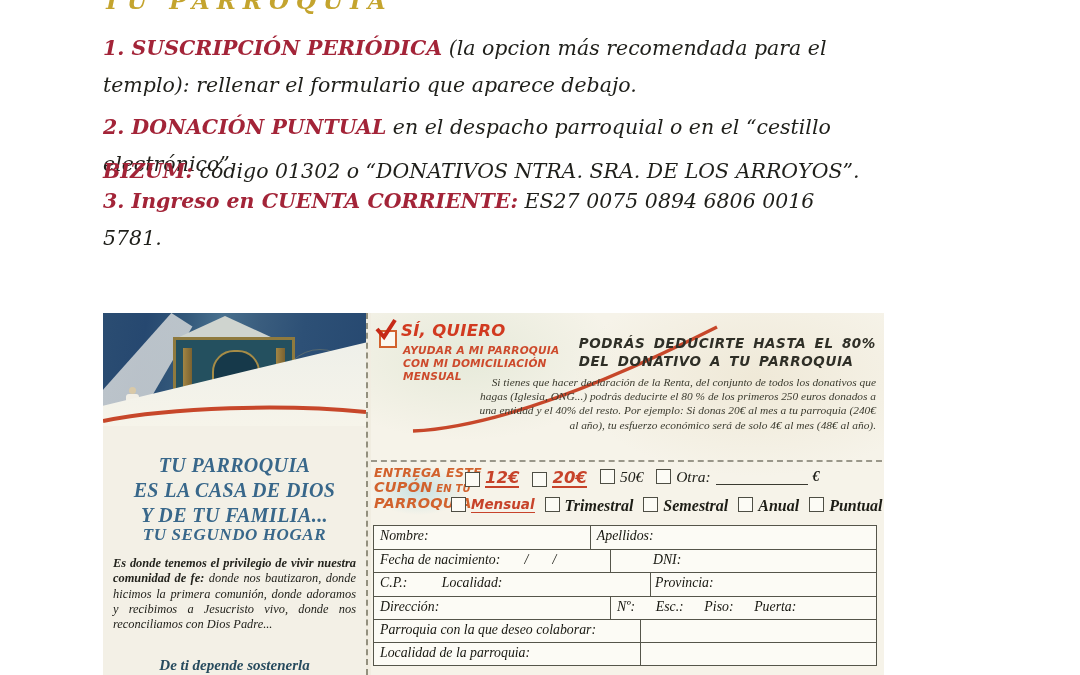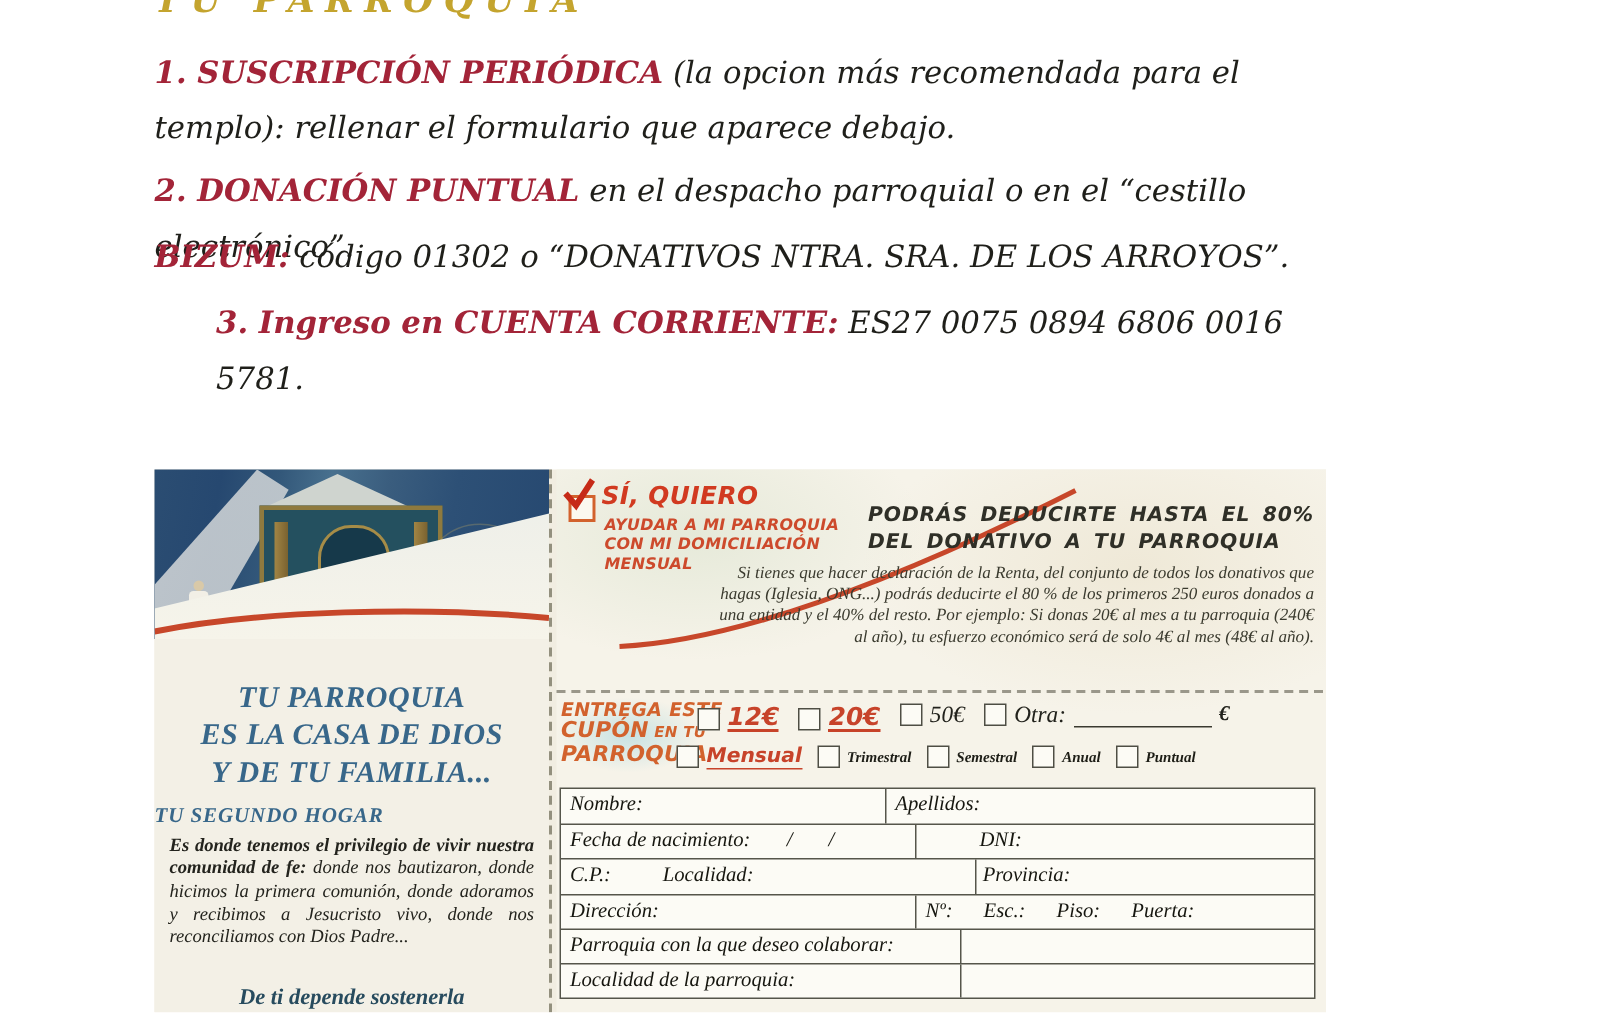--- a/index.html
+++ b/index.html
@@ -7,21 +7,21 @@
         font-family:"DejaVu Serif","Liberation Serif",serif;color:#22221c;font-style:italic;}
 
   
   .doc-heading{position:absolute;left:103px;top:-13px;font-size:23px;font-weight:bold;
                letter-spacing:7px;color:#c4a42e;font-family:"DejaVu Serif",serif;}
   .intro-p{position:absolute;left:103px;width:770px;font-size:20.5px;line-height:37px;color:#1f1f1a;}
   .lead{color:#a32438;font-weight:bold;}
   .p1{top:30px;width:748px;}
   .p2{top:109px;}
   .p3{top:153px;}
-  .p4{top:197px;margin-left:41px;}
+  .p4{top:183px;}
 
   
   .scan{position:absolute;left:103px;top:313px;width:781px;height:362px;background:#f1ede1;
         font-family:"Liberation Serif",serif;}
 
   
   .panelL{position:absolute;left:0;top:0;width:263px;height:362px;background:#f3f0e6;}
   .photo{position:absolute;left:0;top:0;width:263px;height:113px;overflow:hidden;
          background:linear-gradient(100deg,#2b4d72 0%,#264870 16%,#33587a 30%,#48708e 42%,#3a5d7e 56%,#2d5076 72%,#264870 100%);}
   .wedge-left{position:absolute;left:0;top:0;width:100%;height:100%;
@@ -44,22 +44,22 @@
        background:linear-gradient(to bottom,#eceee9,#f6f4ea);
        clip-path:polygon(0 82%,100% 26%,100% 100%,0 100%);}
   .person{position:absolute;left:22px;top:74px;width:16px;height:34px;}
   .person .head{position:absolute;left:4px;top:0;width:7px;height:7px;border-radius:50%;background:#d9c9a8;}
   .person .body{position:absolute;left:1px;top:7px;width:13px;height:24px;background:#f2efe6;border-radius:3px;}
   .person .sash{position:absolute;left:1px;top:16px;width:13px;height:5px;background:#e0b93c;}
   .photo-swoosh{position:absolute;left:0;top:90px;}
 
   .ltitle{position:absolute;left:0;top:140px;width:263px;text-align:center;
           color:#38678a;font-weight:bold;font-size:20px;line-height:25px;letter-spacing:.4px;}
-  .lsub{position:absolute;left:0;top:224px;width:263px;
-        color:#38678a;font-weight:bold;font-size:14px;letter-spacing:.6px;}
+  .lsub{position:absolute;left:0;top:212px;width:263px;text-align:center;
+        color:#38678a;font-weight:bold;font-size:17px;letter-spacing:.6px;}
   .lbody{position:absolute;left:10px;top:243px;width:243px;font-size:12.4px;line-height:15.3px;
          text-align:justify;color:#23231d;}
   .lfoot{position:absolute;left:0;top:344px;width:263px;text-align:center;color:#274b5e;
          font-weight:bold;font-size:15px;}
 
   
   .perf{position:absolute;left:263px;top:0;height:362px;width:0;border-left:2px dashed #93907e;}
 
   
   .panelR{position:absolute;left:268px;top:0;width:513px;height:362px;
@@ -93,21 +93,21 @@
   .optrow{position:absolute;display:flex;align-items:flex-start;}
   .amounts{left:94px;top:156px;gap:13px;}
   .freqs{left:80px;top:184px;gap:10px;}
   .check-item{display:flex;align-items:flex-end;gap:5px;}
   .box{width:13px;height:13px;border:1.6px solid #4e4e44;background:#fcfbf5;flex:0 0 auto;margin-bottom:1px;}
   .amt-hot{font-family:"DejaVu Sans","Liberation Sans",sans-serif;font-weight:bold;font-size:16.5px;
            color:#c7432a;border-bottom:2px solid #c7432a;line-height:17px;}
   .freq-hot{font-family:"DejaVu Sans","Liberation Sans",sans-serif;font-weight:bold;font-size:13.5px;
            color:#c7432a;border-bottom:1.6px solid #c7432a;line-height:15px;}
   .amt-plain{font-size:15.5px;color:#22221c;line-height:16px;}
-  .freq-plain{font-size:10px;font-weight:bold;color:#1d1d16;line-height:15px;}
+  .freq-plain{font-size:16px;font-weight:bold;color:#1d1d16;line-height:15px;}
   .fillline{display:inline-block;width:92px;border-bottom:1.3px solid #3a3a30;height:14px;}
   .suffix{font-size:14px;font-weight:bold;color:#22221c;}
 
   .form-table{position:absolute;left:2px;top:212px;width:504px;border:1.4px solid #55554a;
               background:#fcfbf5;box-sizing:border-box;}
   .frow{display:flex;height:23.2px;border-top:1.1px solid #55554a;box-sizing:border-box;}
   .frow:first-child{border-top:none;}
   .fcell{box-sizing:border-box;padding:2px 0 0 6px;font-size:13.8px;color:#16160f;
          white-space:nowrap;overflow:hidden;}
   .fcell + .fcell{border-left:1.1px solid #55554a;}

